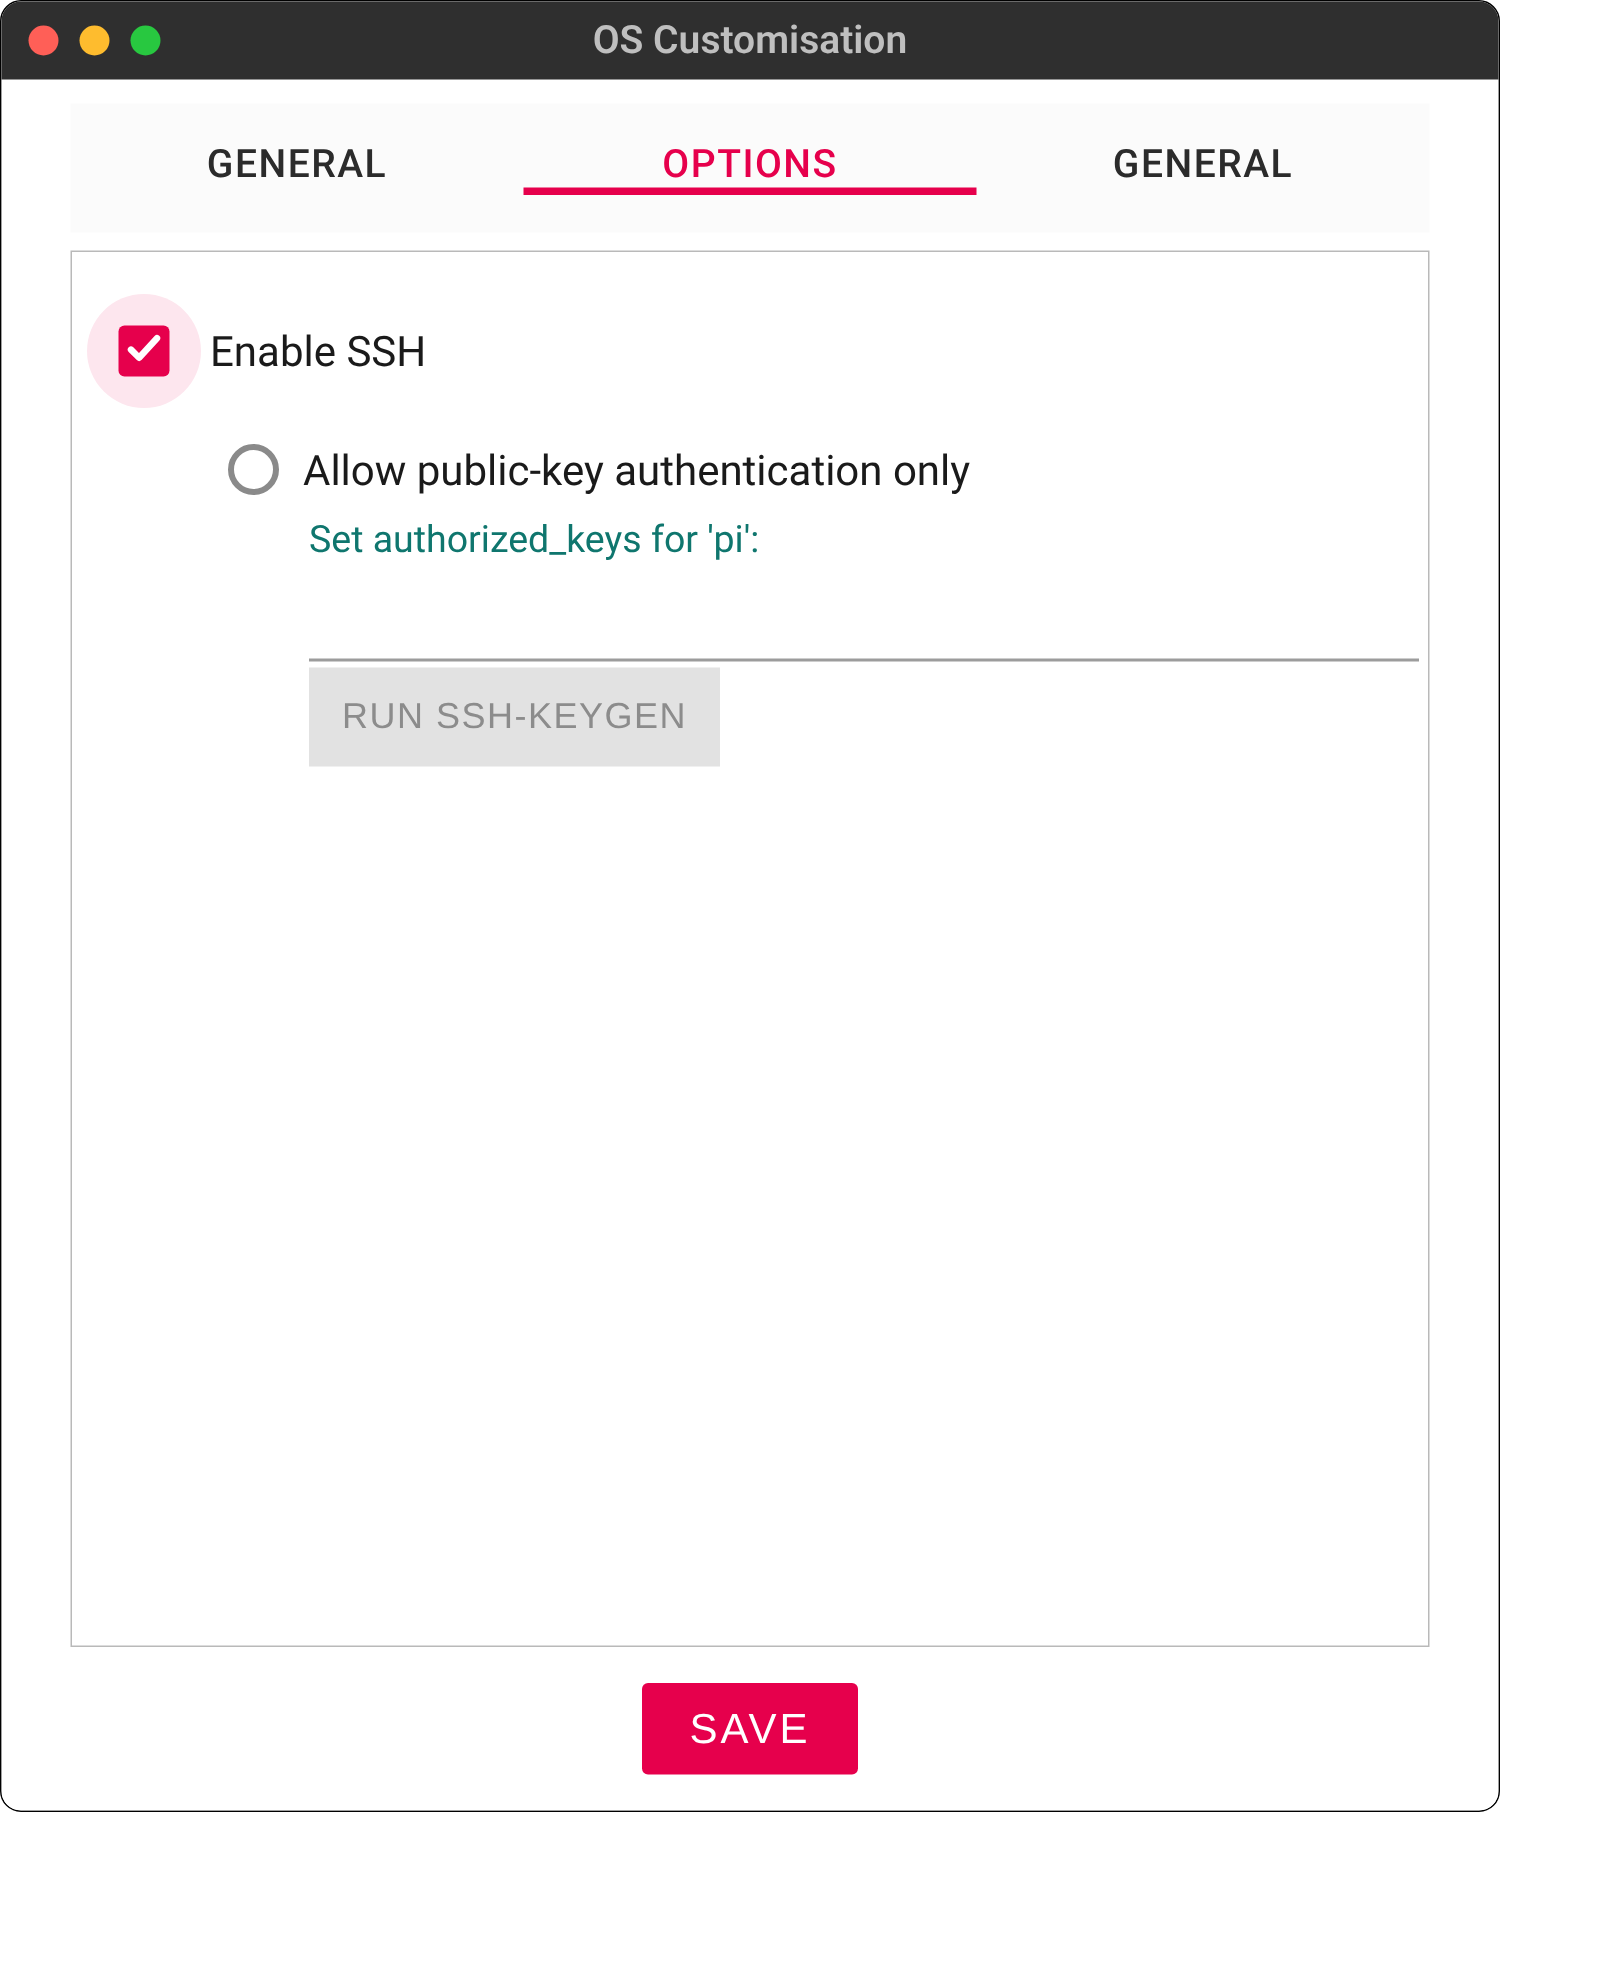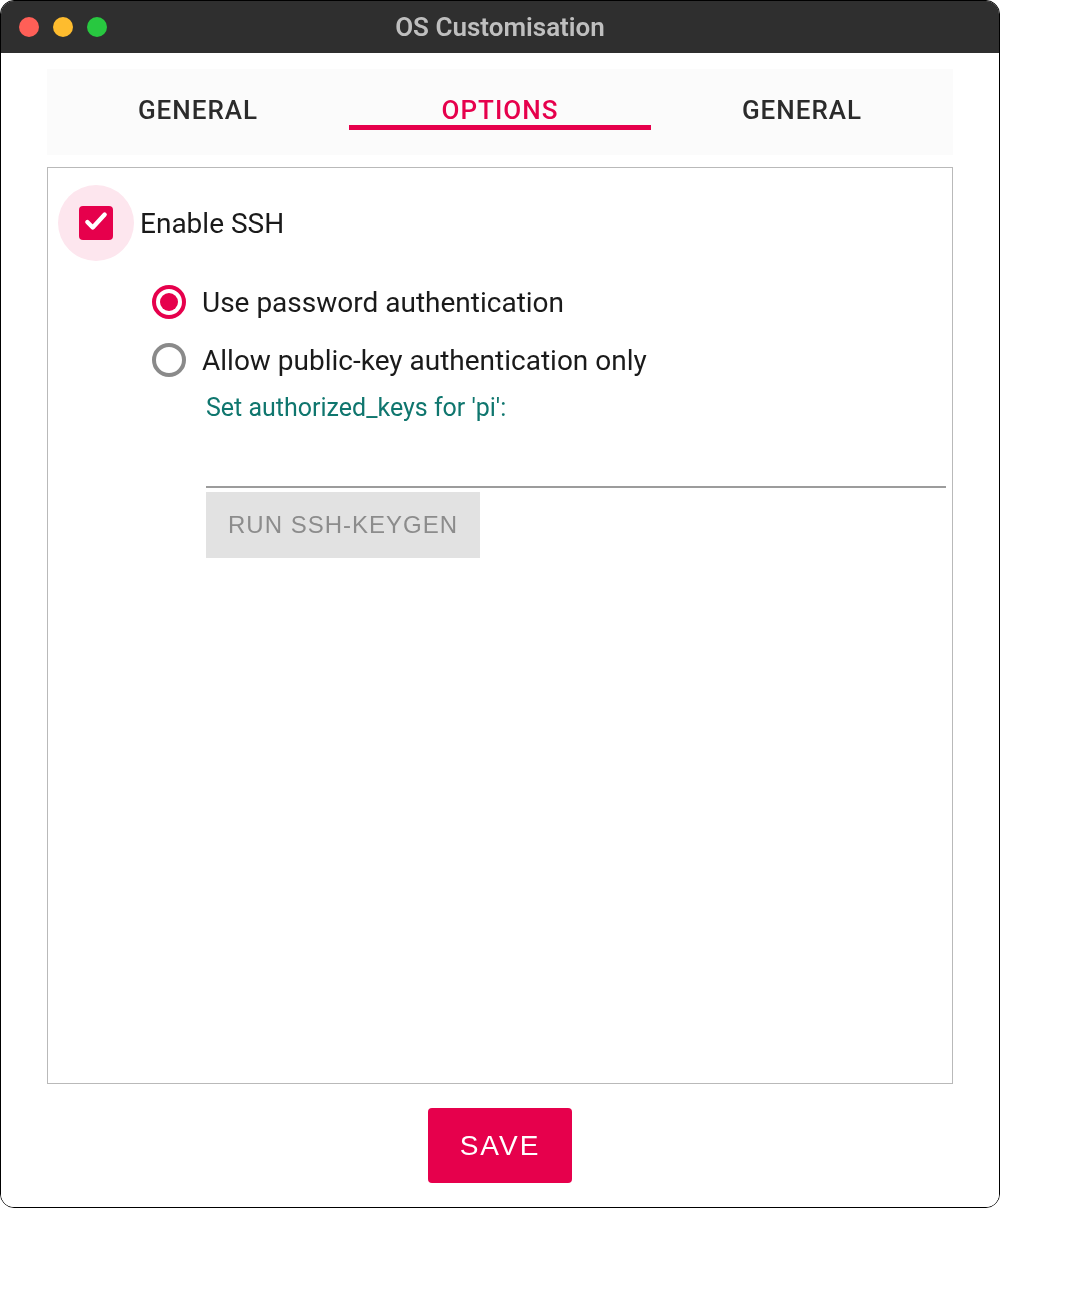--- a/index.html
+++ b/index.html
@@ -81,21 +81,21 @@
     cursor: pointer;
   }
   .tab.active {
     color: #e6004c;
     border-bottom: 5px solid #e6004c;
   }
   .panel {
     border: 1px solid #b9b9b9;
     flex: 1;
     margin-top: 12px;
-    padding: 17px 28px;
+    padding: 28px 28px;
     position: relative;
   }
   .checkbox-row {
     display: flex;
     align-items: center;
     gap: 10px;
   }
   .checkbox-halo {
     width: 76px;
     height: 76px;
@@ -191,21 +191,21 @@
     justify-content: center;
     padding: 24px 0 0 0;
   }
   .save-btn {
     background: #e6004c;
     color: #fff;
     border: none;
     font-size: 28px;
     font-weight: 500;
     letter-spacing: 2px;
-    height: 75px;
+    height: 61px;
     padding: 0 32px;
     border-radius: 4px;
     cursor: pointer;
   }
 </style>
 </head>
 <body>
 
 <div class="outer">
   <div class="window">
@@ -233,26 +233,20 @@
                 <svg viewBox="0 0 24 24" fill="none" stroke="#fff" stroke-width="4" stroke-linecap="round" stroke-linejoin="round">
                     <polyline points="4 13 9 18 20 6"></polyline>
                   </svg>
               </span>
             </div>
           </div>
           <span class="checkbox-label">Enable SSH</span>
         </div>
 
         <div class="radio-group">
-          <div class="radio-row">
-            <div class="radio selected">
-              <div class="radio-inner"></div>
-            </div>
-            <span class="radio-label">Use password authentication</span>
-          </div>
 
           <div class="radio-row">
             <div class="radio"></div>
             <span class="radio-label">Allow public-key authentication only</span>
           </div>
         </div>
 
         <div class="sub-label">Set authorized_keys for 'pi':</div>
 
         <input class="key-input" type="text" value="" style="">

